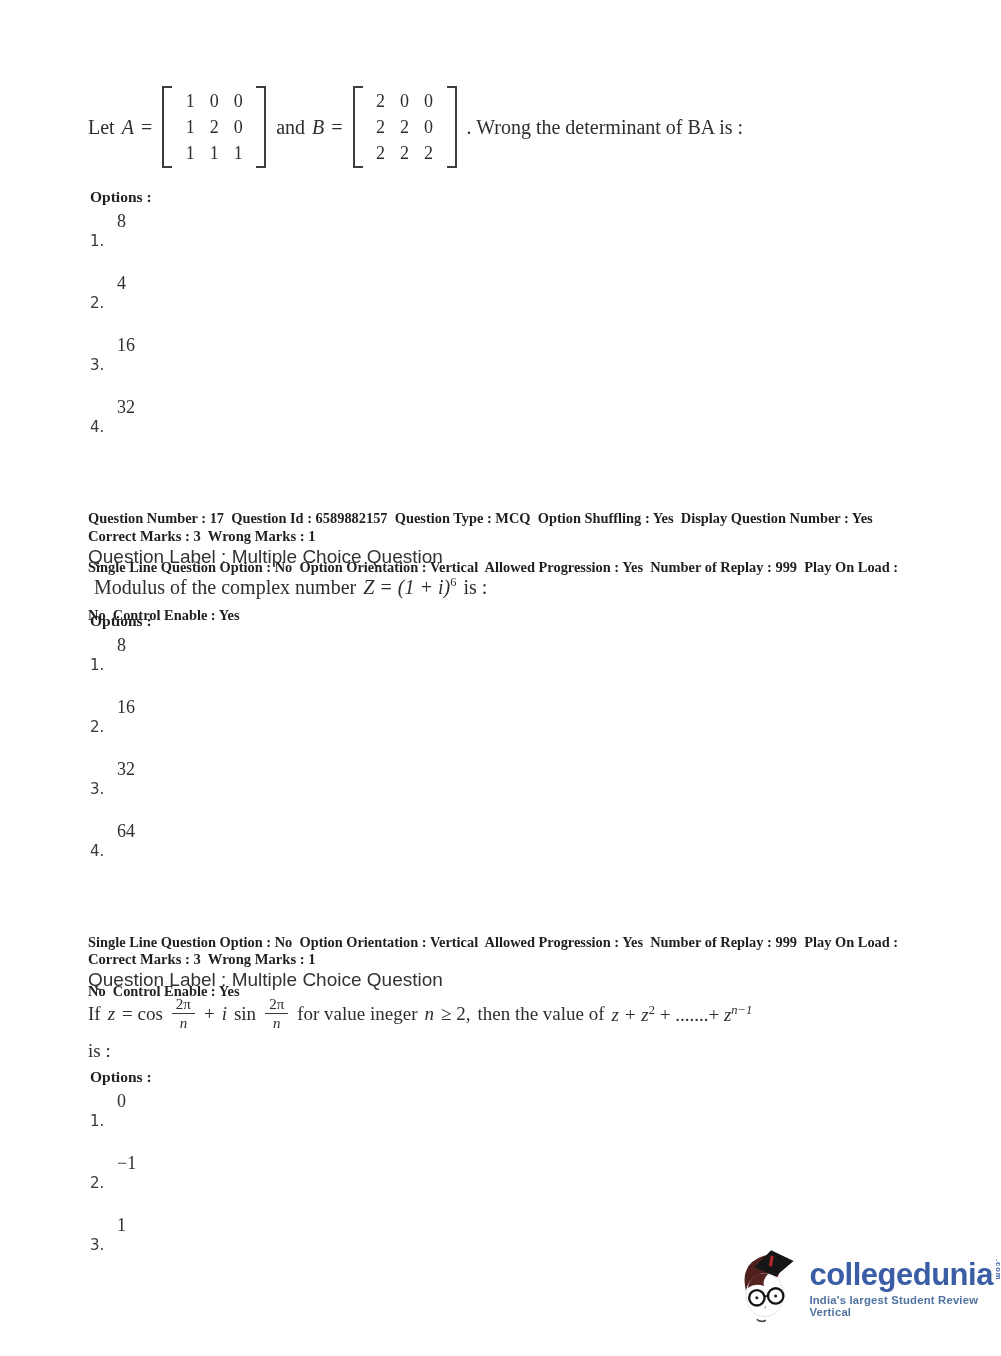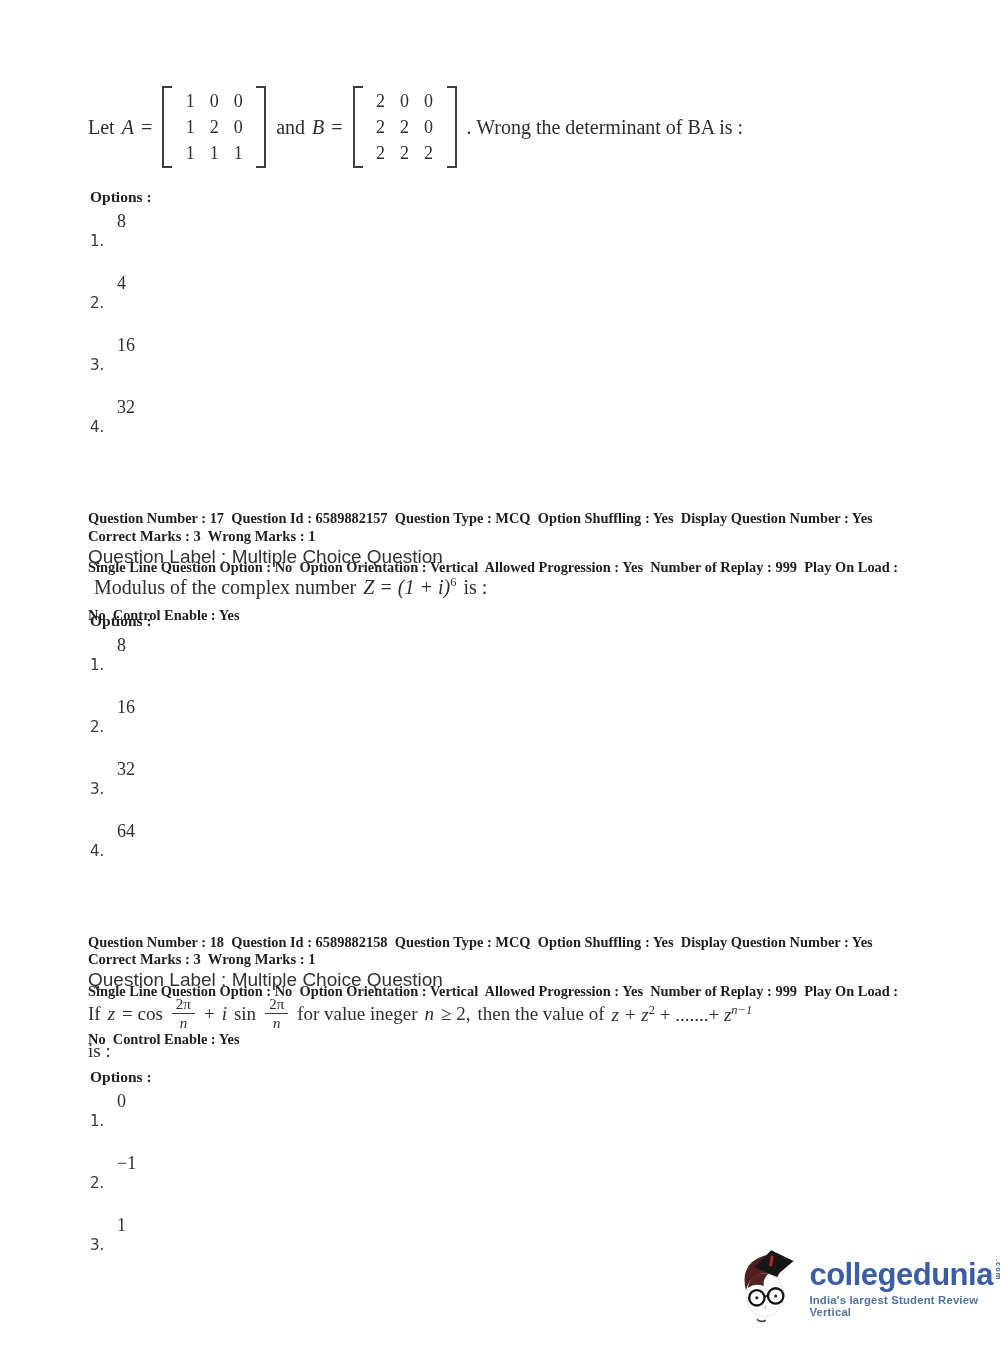--- a/index.html
+++ b/index.html
@@ -157,21 +157,20 @@
       <span class="opt-val">32</span>
       <span class="opt-num">3.</span>
     </div>
     <div class="option">
       <span class="opt-val">64</span>
       <span class="opt-num">4.</span>
     </div>
   </div>
 
   <div class="abs meta" style="left:88px; top:902px;">
-    <div>Question Number : 18  Question Id : 6589882158  Question Type : MCQ  Option Shuffling : Yes  Display Question Number : Yes</div>
     <div>Single Line Question Option : No  Option Orientation : Vertical  Allowed Progression : Yes  Number of Replay : 999  Play On Load :</div>
     <div>No  Control Enable : Yes</div>
   </div>
   <div class="abs marks" style="left:88px; top:951px;">Correct Marks : 3  Wrong Marks : 1</div>
   <div class="abs qlabel" style="left:88px; top:969px;">Question Label : Multiple Choice Question</div>
 
   <div class="abs stem stem-small" style="left:88px; top:996px;">
     <span>If</span>
     <span class="it">z</span>
     <span>= cos</span>

